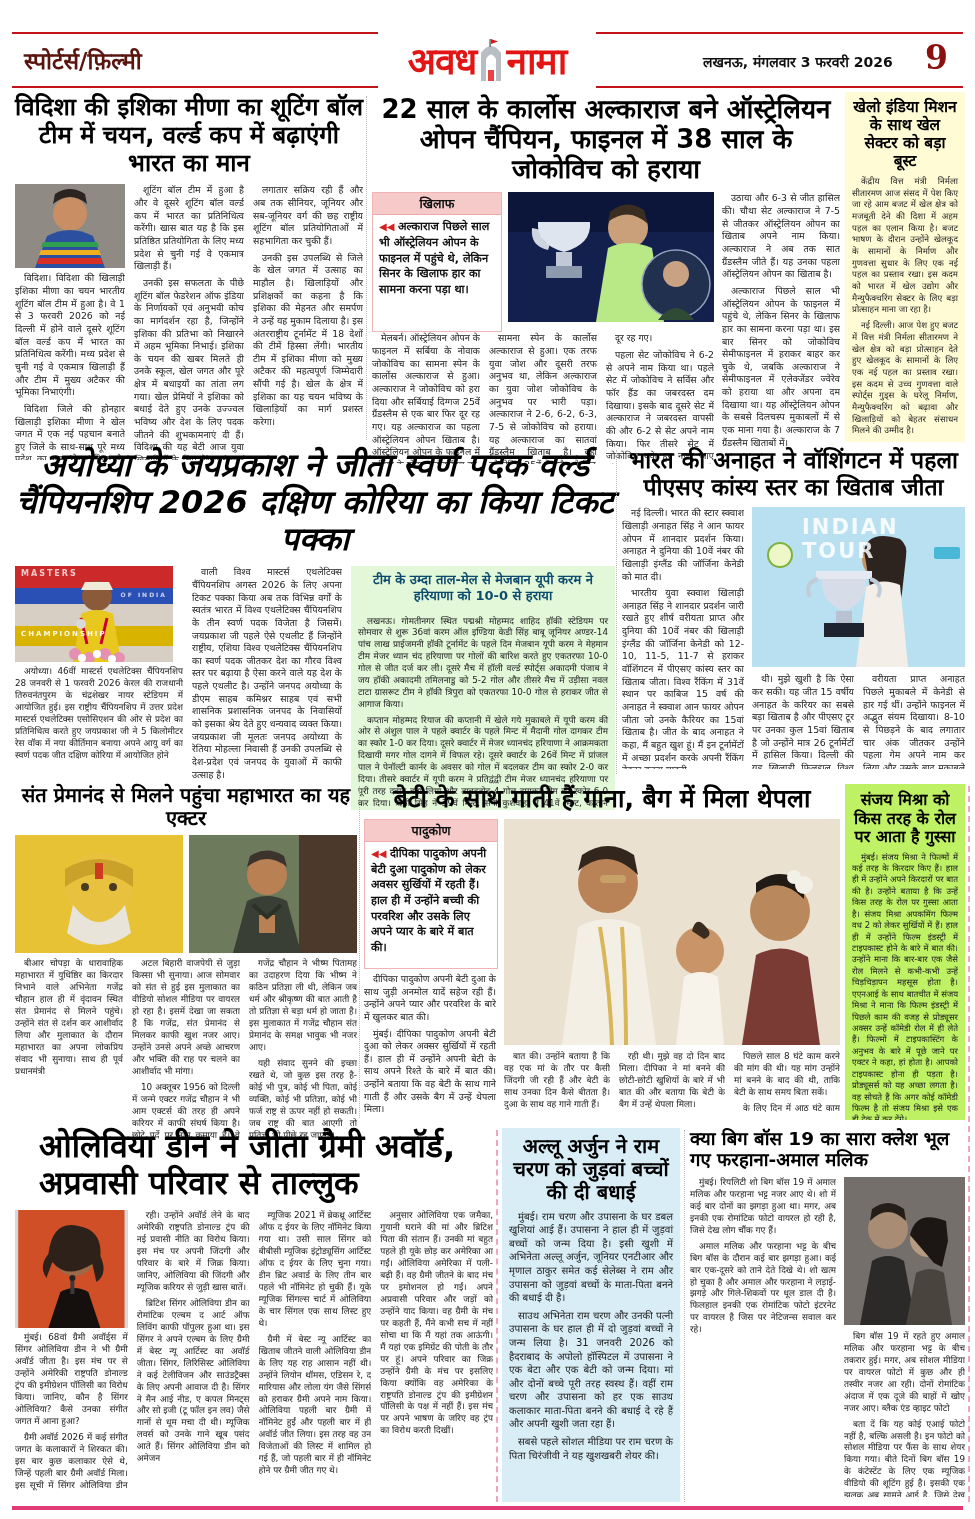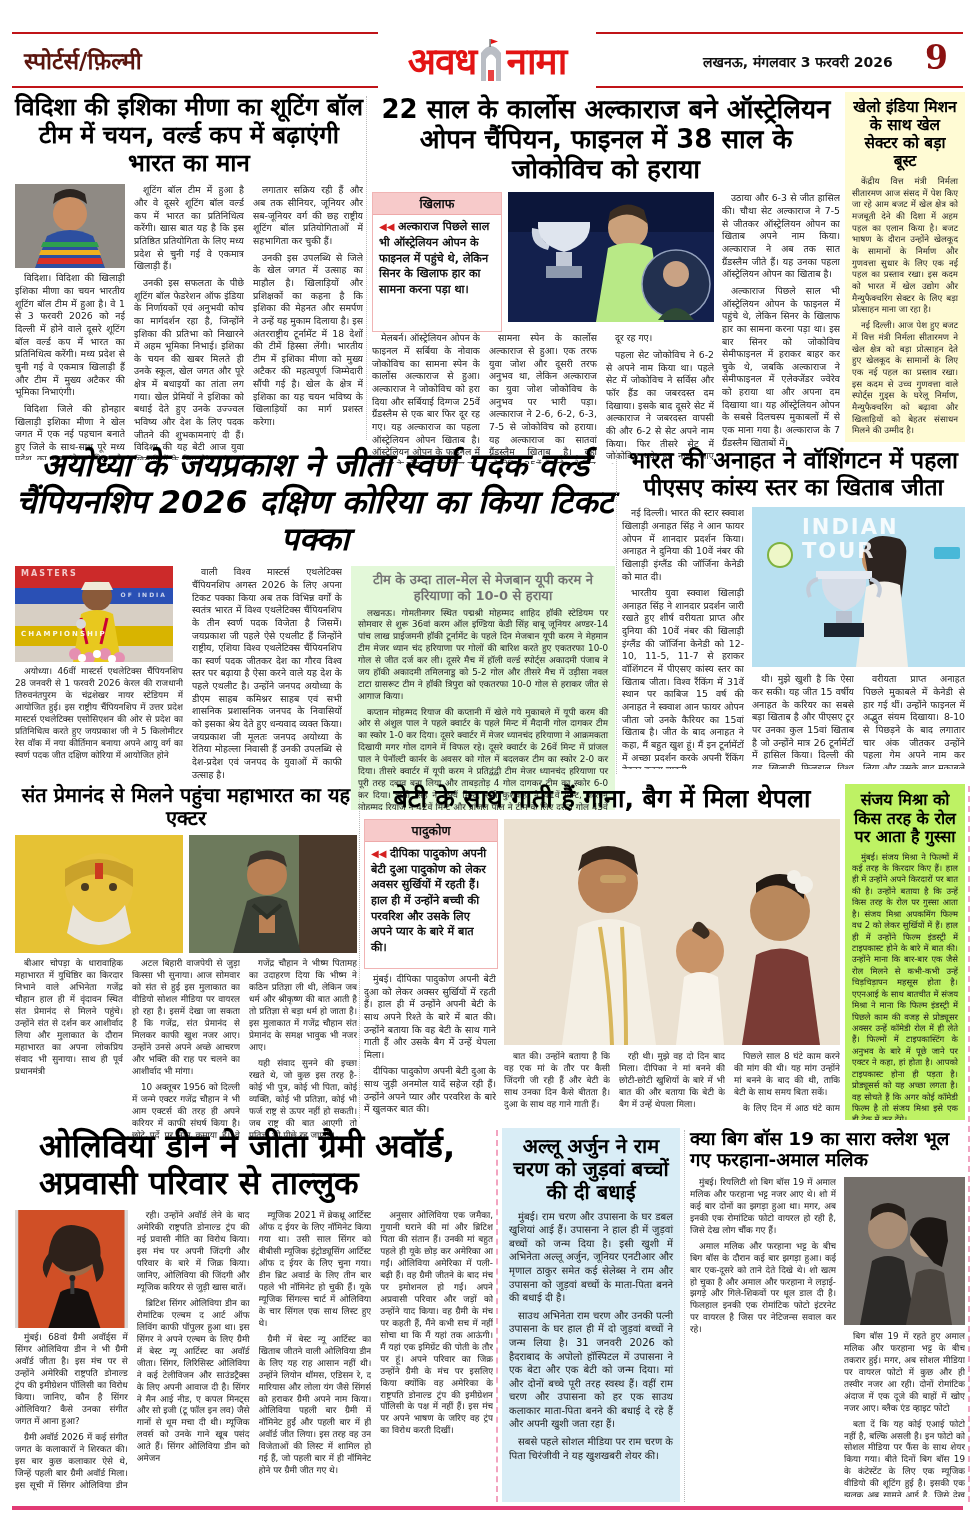--- a/index.html
+++ b/index.html
@@ -23,21 +23,21 @@
   .dateline{font-size:14px;font-weight:bold;color:#111;}
   .pagenum{font-size:33px;font-weight:bold;color:#8b1111;font-family:"DejaVu Serif","Liberation Serif",serif;}
   .pq{border:1px solid #f0b4b4;background:#fff;overflow:hidden;}
   .pq-head{background:#f7caca;border-bottom:1px solid #eea9a9;font-weight:bold;font-size:12.5px;
            text-align:center;padding:2px 0;color:#111;}
   .pq-body{padding:4px 6px;font-weight:bold;font-size:11.2px;line-height:1.4;color:#111;text-align:left;}
   .pq-body::before{content:"◀◀ ";color:#d42020;font-size:10px;}
   .sidebox{box-sizing:border-box;padding:7px 7px;overflow:hidden;}
   .sidebox .hl{margin:0 0 5px 0;}
   .greenbox{box-sizing:border-box;background:#e3f8d9;padding:6px 7px;overflow:hidden;}
-  .greenbox .sub{font-weight:bold;font-size:13px;line-height:1.2;color:#737373;margin-bottom:4px;text-align:center;}
+  .greenbox .sub{font-weight:bold;font-size:13px;line-height:1.2;color:#0c4a6e;margin-bottom:12px;text-align:center;}
   .bottom-rule{background:#e23a74;height:4px;}
   .ph-overlay{position:absolute;color:rgba(255,255,255,0.75);font-weight:bold;letter-spacing:2px;}
 </style>
 </head>
 <body>
 
 <div class="page">
 
   <div class="abs rule-red" style="left:12px;top:32px;width:951px;"></div>
   <div class="abs rule-red" style="left:12px;top:86px;width:951px;"></div>
@@ -267,22 +267,22 @@
   <div class="abs dotted-v" style="left:359px;top:786px;height:332px;"></div>
 
   <div class="abs" style="left:364px;top:784px;width:476px;height:336px;">
     <div class="hl" style="font-size:25px;">बेटी के साथ गाती हैं गाना, बैग में मिला थेपला</div>
     <div style="position:relative;margin-top:6px;height:296px;">
       <div class="pq abs" style="left:0;top:0;width:132px;height:148px;">
         <div class="pq-head">पादुकोण</div>
         <div class="pq-body">दीपिका पादुकोण अपनी बेटी दुआ पादुकोण को लेकर अवसर सुर्खियों में रहती हैं। हाल ही में उन्होंने बच्ची की परवरिश और उसके लिए अपने प्यार के बारे में बात की।</div>
       </div>
       <div class="body-txt abs" style="left:0;top:154px;width:132px;height:142px;overflow:hidden;">
+        <p class="para">दीपिका पादुकोण अपनी बेटी दुआ के साथ जुड़ी अनमोल यादें सहेज रही हैं। उन्होंने अपने प्यार और परवरिश के बारे में खुलकर बात की।</p>
         <p class="para">मुंबई। दीपिका पादुकोण अपनी बेटी दुआ को लेकर अक्सर सुर्खियों में रहती हैं। हाल ही में उन्होंने अपनी बेटी के साथ अपने रिश्ते के बारे में बात की। उन्होंने बताया कि वह बेटी के साथ गाने गाती हैं और उसके बैग में उन्हें थेपला मिला।</p>
-        <p class="para">दीपिका पादुकोण अपनी बेटी दुआ के साथ जुड़ी अनमोल यादें सहेज रही हैं। उन्होंने अपने प्यार और परवरिश के बारे में खुलकर बात की।</p>
       </div>
       <div class="photo abs" style="left:140px;top:0;width:336px;height:226px;">
         <svg viewBox="0 0 336 226">
             <rect width="336" height="226" fill="#e7dccb"></rect>
             <rect width="336" height="226" fill="#efe6d8" opacity="0.5"></rect>
             <circle cx="104" cy="64" r="30" fill="#b98257"></circle>
             <path d="M74 52 q30 -26 60 4 l-4 -20 q-26 -18 -52 0 Z" fill="#33261d"></path>
             <rect x="96" y="56" width="26" height="8" rx="4" fill="#caa46a" opacity="0.9"></rect>
             <path d="M58 226 L74 108 q30 -16 62 0 L152 226 Z" fill="#f4efe4"></path>
             <path d="M96 108 q10 60 12 118 M118 108 q4 60 4 118" stroke="#d8b65a" stroke-width="4" fill="none"></path>

